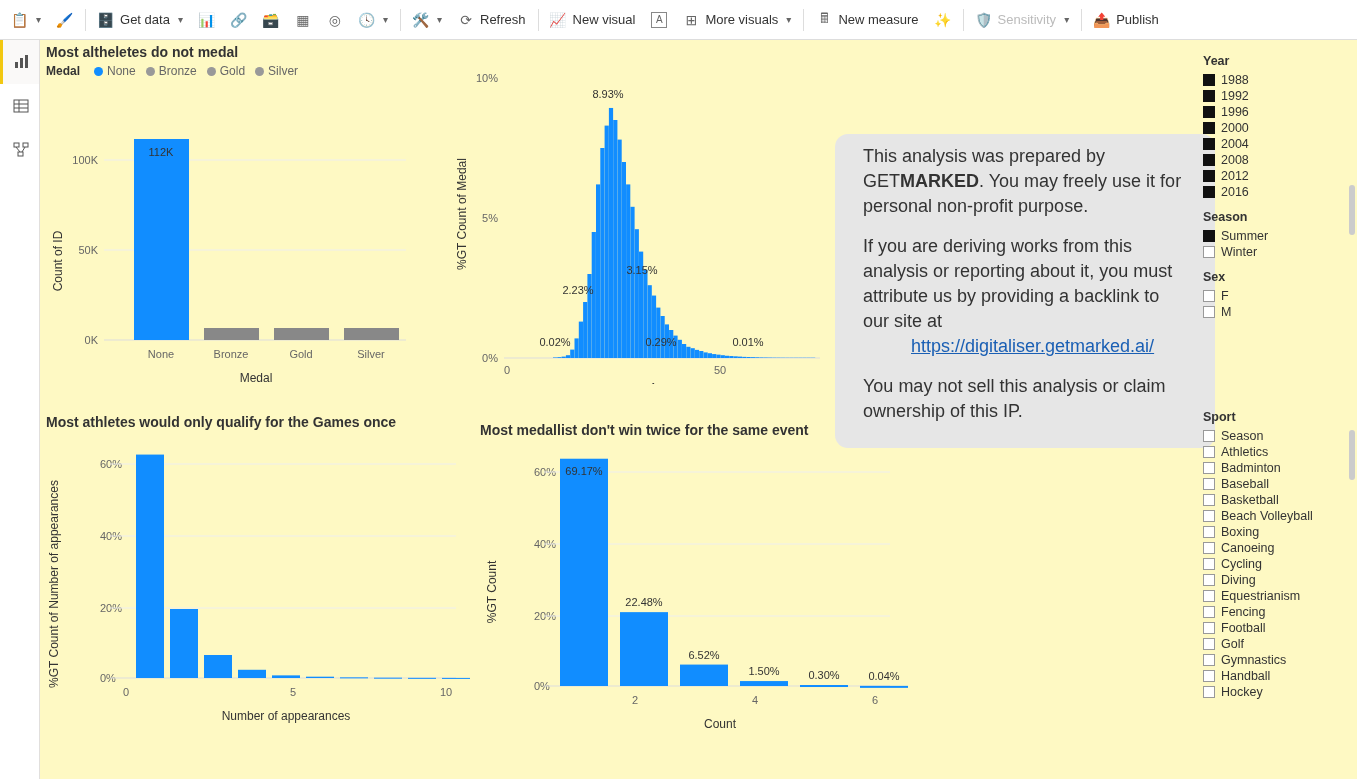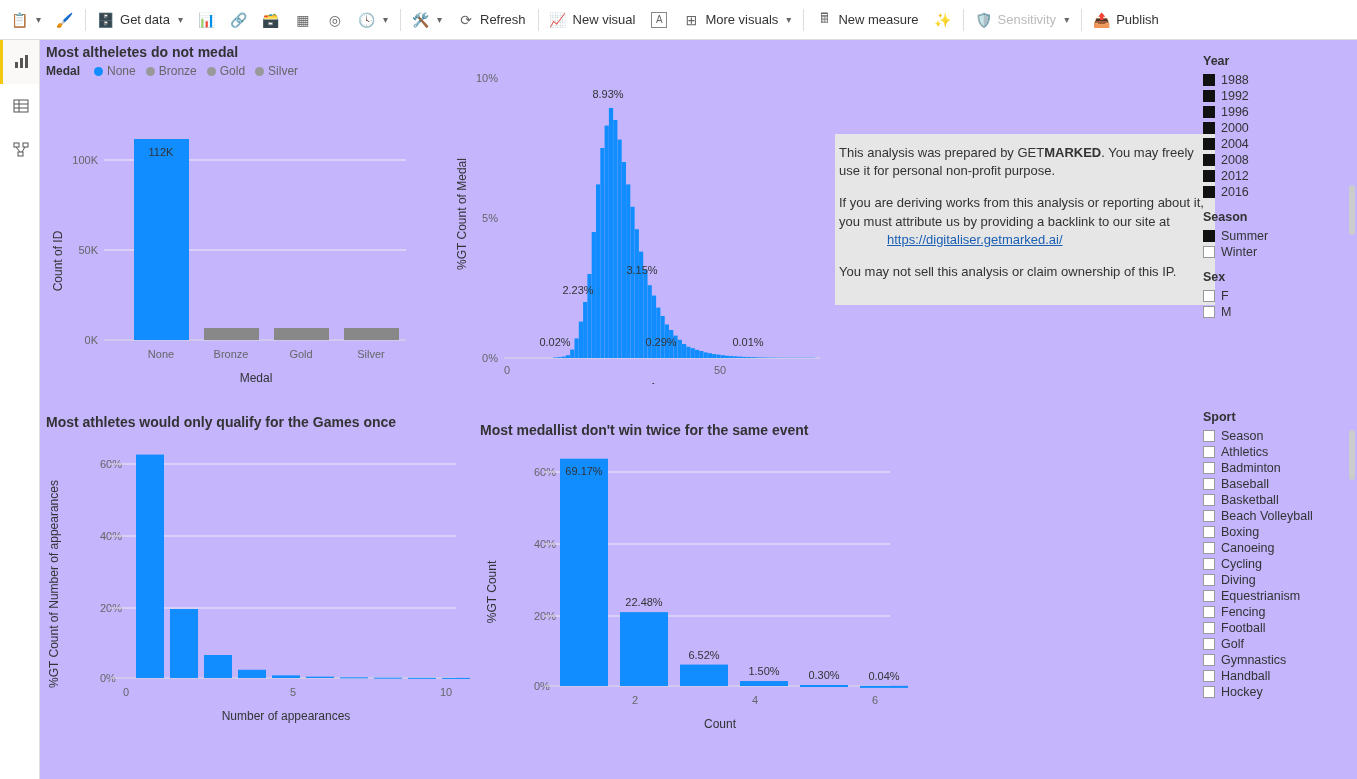--- a/index.html
+++ b/index.html
@@ -12,36 +12,36 @@
   .tb-sep { width:1px; height:22px; background:#ddd; margin:0 4px; }
   .tb-icon { width:16px; height:16px; display:flex; align-items:center; justify-content:center; font-size:14px; color:#666; }
   .tb-icon svg { width:16px; height:16px; }
   .chev { font-size:10px; color:#666; margin-left:2px; }
   
   .body { flex:1; display:flex; overflow:hidden; }
   .side-rail { width:40px; border-right:1px solid #e1dfdd; display:flex; flex-direction:column; align-items:stretch; }
   .rail-item { height:44px; display:flex; align-items:center; justify-content:center; cursor:pointer; }
   .rail-item.active { border-left:3px solid #f2c811; background:#faf9f8; }
   .rail-item:not(.active) { border-left:3px solid transparent; }
-  .canvas-area { flex:1; position:relative; overflow:hidden; background:#c4b5fd; }
+  .canvas-area { flex:1; position:relative; overflow:hidden; background:#fef9c3; }
   
   .chart { position:absolute; }
   .chart-title { font-size:14px; font-weight:600; color:#333; margin-bottom:4px; }
   .legend { display:flex; align-items:center; gap:10px; font-size:12px; margin:4px 0 8px 0; }
   .legend-title { font-weight:700; margin-right:4px; }
   .legend-item { display:flex; align-items:center; gap:4px; color:#666; }
   .legend-sw { width:9px; height:9px; border-radius:50%; }
   .tick-label { font-size:11px; fill:#666; }
   .axis-title { font-size:12px; fill:#333; }
   .axis-title-v { font-size:12px; fill:#333; }
   .bar { fill:#118DFF; }
   .bar-gray { fill:#888; }
   .data-label { font-size:11px; fill:#333; text-anchor:middle; }
   
-  .info-box { position:absolute; background:#e6e6e6; padding:10px 4px; font-size:13px; color:#333; line-height:1.4; }
+  .info-box { position:absolute; background:#e6e6e6; padding:10px 28px; font-size:18px; color:#333; line-height:1.4;border-radius:13px; }
   .info-box a { color:#1a5fb4; text-decoration:underline;margin-left:48px; }
   
   .filters { position:absolute; right:0; top:8px; width:150px; padding:0 8px; font-size:12.5px; }
   .filter-title { font-weight:700; margin:6px 0 4px 0; color:#333; }
   .filter-row { display:flex; align-items:center; gap:6px; padding:1px 0;text-align:right; }
   .sw-box { width:12px; height:12px; background:#111; }
   .ck-box { width:12px; height:12px; border:1px solid #999; background:#fff; }
   .coll-handle { position:absolute; top:180px; width:6px; height:50px; background:#ccc; border-radius:3px; }
 </style>
 </head>

